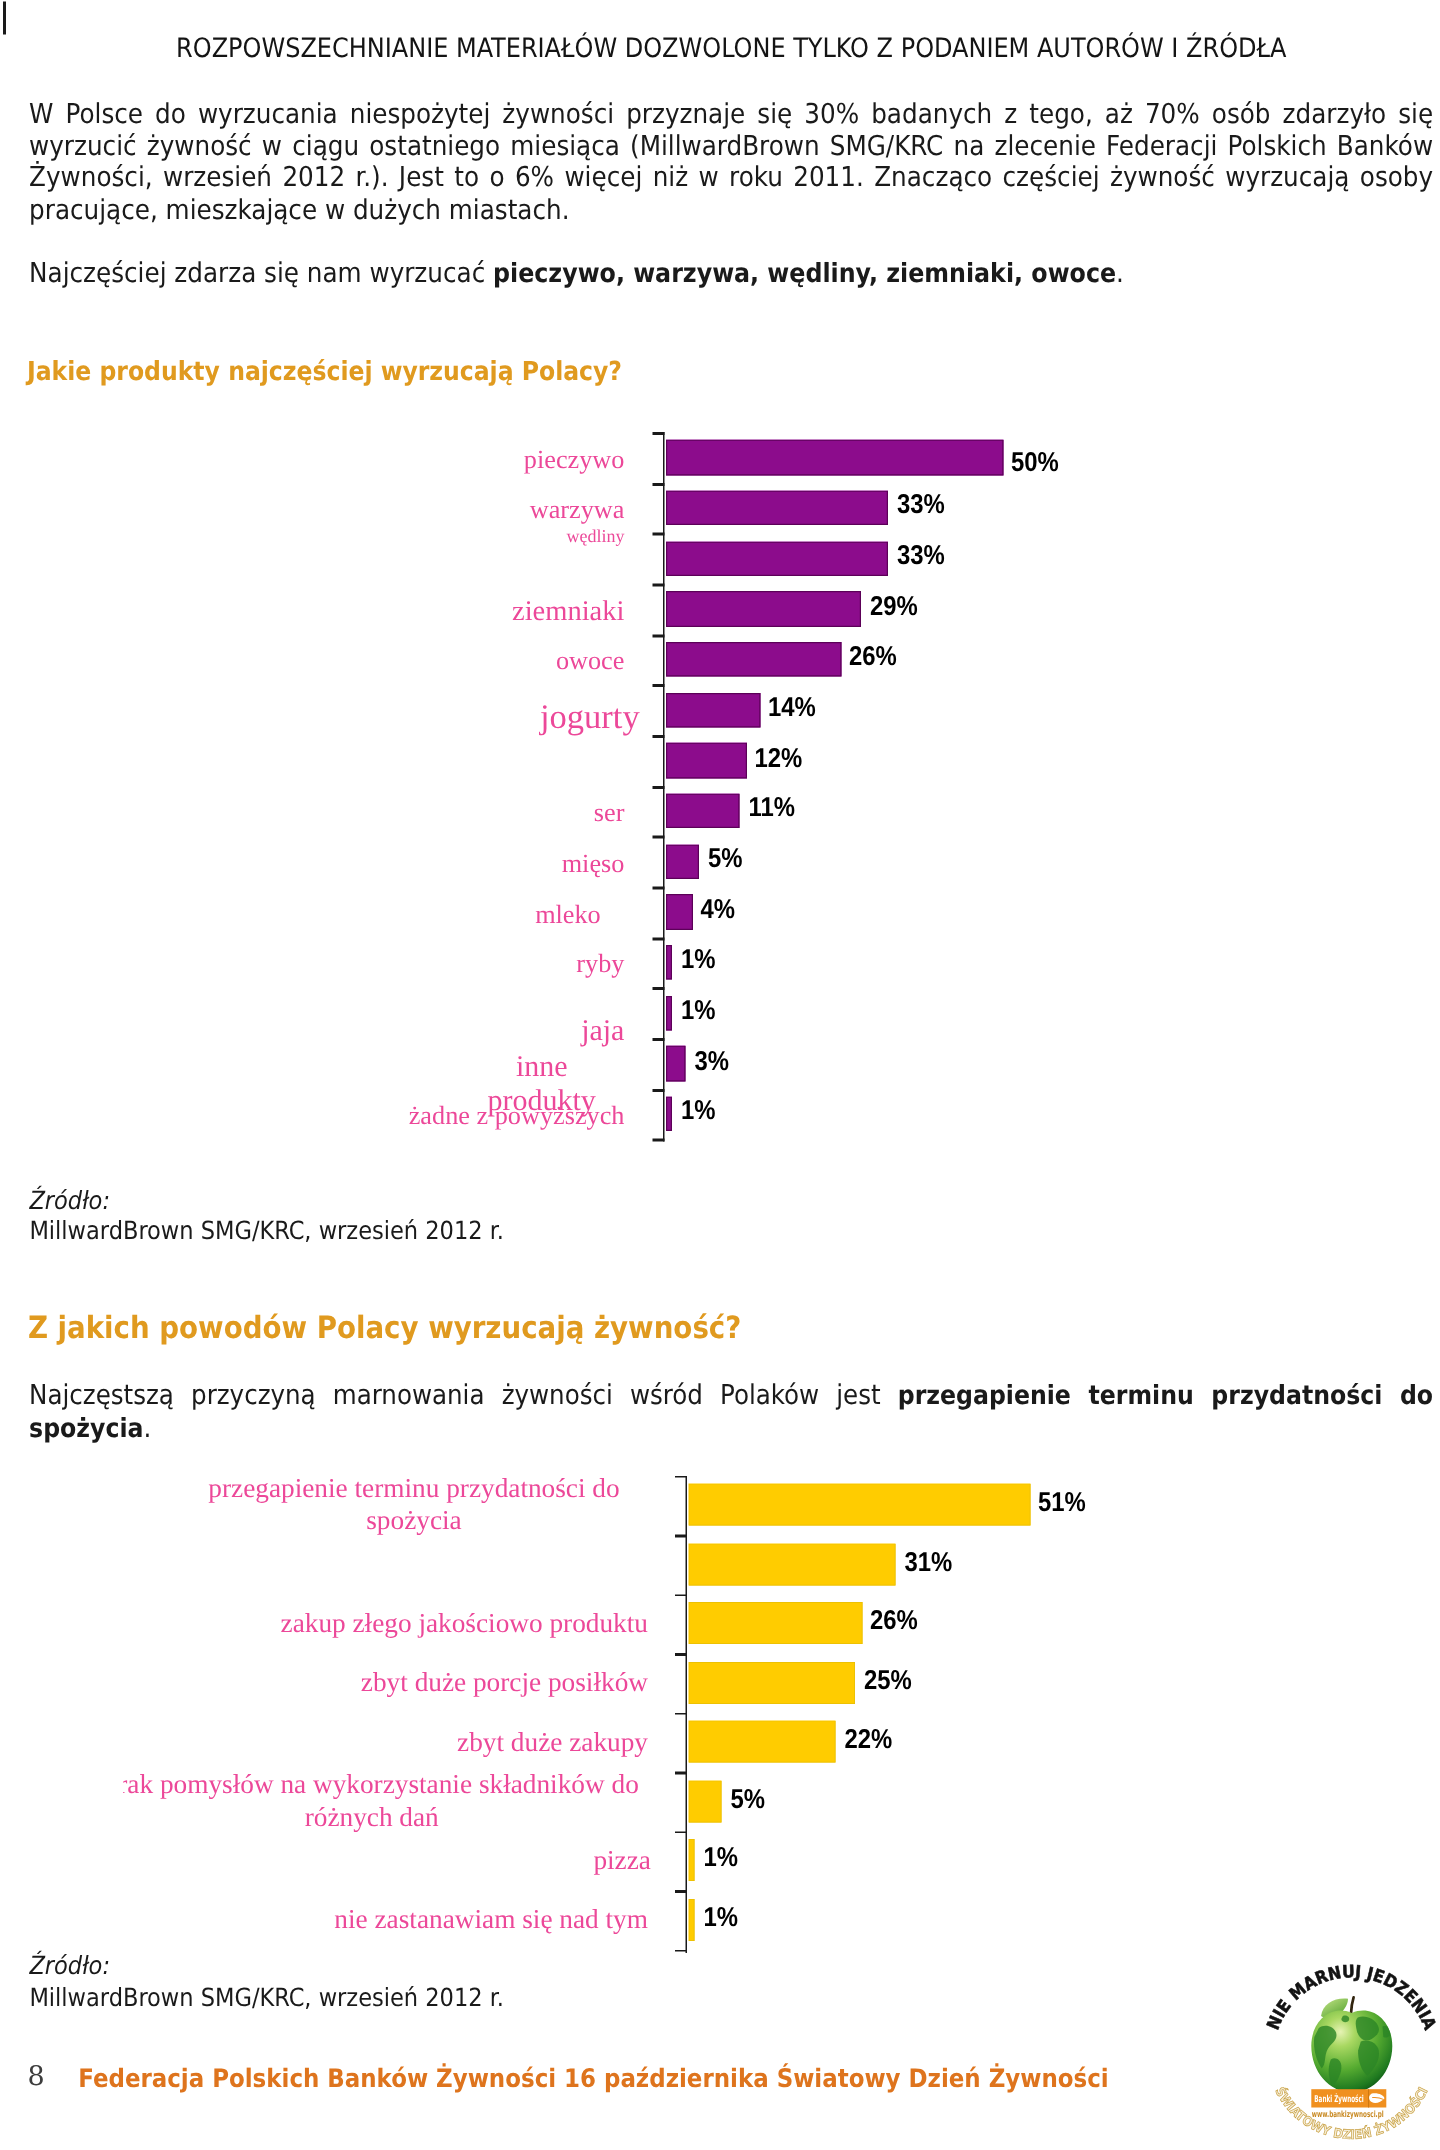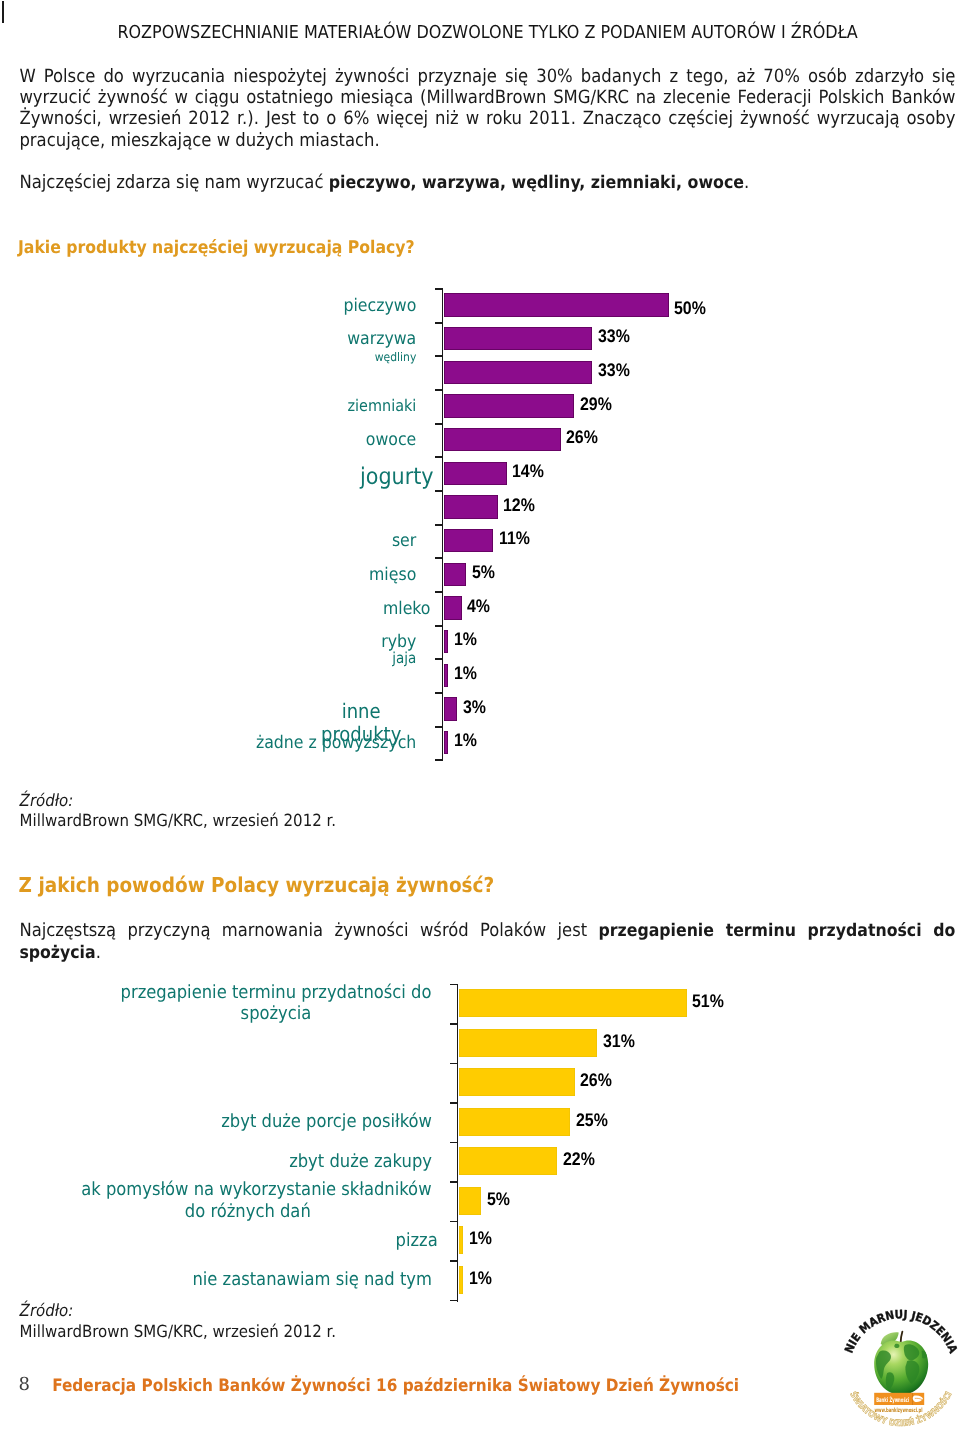--- a/index.html
+++ b/index.html
@@ -25,21 +25,21 @@
   #src1{left:19.6px;top:789.8px;}
   #src2{left:19.6px;top:1300.2px;}
   #footer-num{left:18.4px;top:1374.2px;font-family:"DejaVu Serif",serif;font-size:18px;color:#3d3d3d;}
   #footer-text{left:52.2px;top:1375.6px;font-size:17px;font-weight:bold;color:#DE741D;}
   .chart{position:absolute;overflow:hidden;}
   .axisline{position:absolute;background:#1a1a1a;width:1.7px;}
   .tick{position:absolute;height:1.8px;background:#1a1a1a;width:8px;}
   .bar{position:absolute;}
   .bar1{box-shadow:inset 0 0 0 0.8px #5c0058;}
   .bar2{box-shadow:inset 0 0 0 0.5px #e8bd05;}
-  .catlabel{position:absolute;color:#0f766e;line-height:1.18;text-align:right;}
+  .catlabel{position:absolute;color:#ec4899;line-height:1.18;text-align:right;font-family:Liberation Serif, serif;}
   .catlabel > span{display:inline-block;text-align:center;}
   .vallabel{position:absolute;font-weight:bold;color:#000;white-space:nowrap;
            font-family:"Liberation Sans",sans-serif;transform:scaleX(0.875);transform-origin:left center;}
   #logo{left:836px;top:1306px;width:124px;height:127px;}
 </style>
 </head>
 <body>
 
 <div class="abs" id="edge-mark"></div>
 <div class="abs" id="notice">ROZPOWSZECHNIANIE MATERIAŁÓW DOZWOLONE TYLKO Z PODANIEM AUTORÓW I ŹRÓDŁA</div>
@@ -56,21 +56,21 @@
 <div class="bar bar1" style="left:395.6px;top:46.9px;width:148.6px;height:23.3px;background:#8C0C8C"></div>
 <div class="vallabel" style="left:549.7px;top:46.26px;font-size:18.2px">33%</div>
 <div class="catlabel" style="left:298.20px;width:70.10px;top:49.36px;font-size:17.5px"><span>warzywa</span></div>
 <div class="tick" style="left:387.3px;top:75.3px"></div>
 <div class="bar bar1" style="left:395.6px;top:80.5px;width:148.6px;height:23.3px;background:#8C0C8C"></div>
 <div class="vallabel" style="left:549.7px;top:79.93px;font-size:18.2px">33%</div>
 <div class="catlabel" style="left:306.70px;width:61.60px;top:70px;font-size:12px"><span>wędliny</span></div>
 <div class="tick" style="left:387.3px;top:109.0px"></div>
 <div class="bar bar1" style="left:395.6px;top:114.2px;width:130.6px;height:23.3px;background:#8C0C8C"></div>
 <div class="vallabel" style="left:531.7px;top:113.60px;font-size:18.2px">29%</div>
-<div class="catlabel" style="left:292.10px;width:76.20px;top:116.69px;font-size:16px"><span>ziemniaki</span></div>
+<div class="catlabel" style="left:292.10px;width:76.20px;top:116.69px;font-size:19px"><span>ziemniaki</span></div>
 <div class="tick" style="left:387.3px;top:142.7px"></div>
 <div class="bar bar1" style="left:395.6px;top:147.9px;width:117.1px;height:23.3px;background:#8C0C8C"></div>
 <div class="vallabel" style="left:518.2px;top:147.27px;font-size:18.2px">26%</div>
 <div class="catlabel" style="left:316.80px;width:51.50px;top:150.37px;font-size:17.5px"><span>owoce</span></div>
 <div class="tick" style="left:387.3px;top:176.4px"></div>
 <div class="bar bar1" style="left:395.6px;top:181.5px;width:63.0px;height:23.3px;background:#8C0C8C"></div>
 <div class="vallabel" style="left:464.1px;top:180.94px;font-size:18.2px">14%</div>
 <div class="catlabel" style="left:312px;width:56.90px;top:184.04px;font-size:23px"><span>jogurty</span></div>
 <div class="tick" style="left:387.3px;top:210.0px"></div>
 <div class="bar bar1" style="left:395.6px;top:215.2px;width:54.0px;height:23.3px;background:#8C0C8C"></div>
@@ -79,29 +79,29 @@
 <div class="bar bar1" style="left:395.6px;top:248.9px;width:49.5px;height:23.3px;background:#8C0C8C"></div>
 <div class="vallabel" style="left:450.6px;top:248.28px;font-size:18.2px">11%</div>
 <div class="catlabel" style="left:342.90px;width:25.40px;top:251.37px;font-size:17.5px"><span>ser</span></div>
 <div class="tick" style="left:387.3px;top:277.4px"></div>
 <div class="bar bar1" style="left:395.6px;top:282.5px;width:22.5px;height:23.3px;background:#8C0C8C"></div>
 <div class="vallabel" style="left:423.6px;top:281.94px;font-size:18.2px">5%</div>
 <div class="catlabel" style="left:320.10px;width:48.20px;top:285.05px;font-size:17.5px"><span>mięso</span></div>
 <div class="tick" style="left:387.3px;top:311.0px"></div>
 <div class="bar bar1" style="left:395.6px;top:316.2px;width:18.0px;height:23.3px;background:#8C0C8C"></div>
 <div class="vallabel" style="left:419.1px;top:315.62px;font-size:18.2px">4%</div>
-<div class="catlabel" style="left:334px;width:48.50px;top:318.72px;font-size:17.5px"><span>mleko</span></div>
+<div class="catlabel" style="left:304px;width:48.50px;top:318.72px;font-size:17.5px"><span>mleko</span></div>
 <div class="tick" style="left:387.3px;top:344.7px"></div>
 <div class="bar bar1" style="left:395.6px;top:349.9px;width:4.5px;height:23.3px;background:#8C0C8C"></div>
 <div class="vallabel" style="left:405.6px;top:349.29px;font-size:18.2px">1%</div>
 <div class="catlabel" style="left:332.20px;width:36.10px;top:352.39px;font-size:17.5px"><span>ryby</span></div>
 <div class="tick" style="left:387.3px;top:378.4px"></div>
 <div class="bar bar1" style="left:395.6px;top:383.6px;width:4.5px;height:23.3px;background:#8C0C8C"></div>
 <div class="vallabel" style="left:405.6px;top:382.95px;font-size:18.2px">1%</div>
-<div class="catlabel" style="left:339.30px;width:29.00px;top:370px;font-size:15px"><span>jaja</span></div>
+<div class="catlabel" style="left:339.30px;width:29.00px;top:396px;font-size:20px"><span>jaja</span></div>
 <div class="tick" style="left:387.3px;top:412.0px"></div>
 <div class="bar bar1" style="left:395.6px;top:417.2px;width:13.5px;height:23.3px;background:#8C0C8C"></div>
 <div class="vallabel" style="left:414.6px;top:416.62px;font-size:18.2px">3%</div>
 <div class="catlabel" style="left:258.00px;width:110.30px;top:419.73px;font-size:20px"><span>inne produkty</span></div>
 <div class="tick" style="left:387.3px;top:445.7px"></div>
 <div class="bar bar1" style="left:395.6px;top:450.9px;width:4.5px;height:23.3px;background:#8C0C8C"></div>
 <div class="vallabel" style="left:405.6px;top:450.30px;font-size:18.2px">1%</div>
 <div class="catlabel" style="left:207.00px;width:161.30px;top:453.40px;font-size:17.5px"><span>żadne z powyższych</span></div>
 <div class="tick" style="left:387.3px;top:479.4px"></div>
 </div>
@@ -113,20 +113,21 @@
 <div class="tick" style="left:368.4px;top:8.0px"></div>
 <div class="bar bar2" style="left:376.7px;top:13.8px;width:228.0px;height:28.0px;background:#FFCC00"></div>
 <div class="vallabel" style="left:610.2px;top:15.85px;font-size:18.2px">51%</div>
 <div class="catlabel" style="left:38.00px;width:312.00px;top:6.32px;font-size:18.2px"><span>przegapienie terminu przydatności do spożycia</span></div>
 <div class="tick" style="left:368.4px;top:47.5px"></div>
 <div class="bar bar2" style="left:376.7px;top:53.2px;width:138.6px;height:28.0px;background:#FFCC00"></div>
 <div class="vallabel" style="left:520.8px;top:55.35px;font-size:18.2px">31%</div>
 <div class="tick" style="left:368.4px;top:87.0px"></div>
 <div class="bar bar2" style="left:376.7px;top:92.8px;width:116.2px;height:28.0px;background:#FFCC00"></div>
 <div class="vallabel" style="left:498.4px;top:94.85px;font-size:18.2px">26%</div>
+<div class="catlabel" style="left:78.80px;width:271.20px;top:96.05px;font-size:18.2px"><span>zakup złego jakościowo produktu</span></div>
 <div class="tick" style="left:368.4px;top:126.5px"></div>
 <div class="bar bar2" style="left:376.7px;top:132.2px;width:111.8px;height:28.0px;background:#FFCC00"></div>
 <div class="vallabel" style="left:493.9px;top:134.35px;font-size:18.2px">25%</div>
 <div class="catlabel" style="left:138.20px;width:211.80px;top:135.55px;font-size:18.2px"><span>zbyt duże porcje posiłków</span></div>
 <div class="tick" style="left:368.4px;top:166.0px"></div>
 <div class="bar bar2" style="left:376.7px;top:171.8px;width:98.3px;height:28.0px;background:#FFCC00"></div>
 <div class="vallabel" style="left:480.5px;top:173.85px;font-size:18.2px">22%</div>
 <div class="catlabel" style="left:206.10px;width:143.90px;top:175.05px;font-size:18.2px"><span>zbyt duże zakupy</span></div>
 <div class="tick" style="left:368.4px;top:205.5px"></div>
 <div class="bar bar2" style="left:376.7px;top:211.2px;width:22.3px;height:28.0px;background:#FFCC00"></div>

